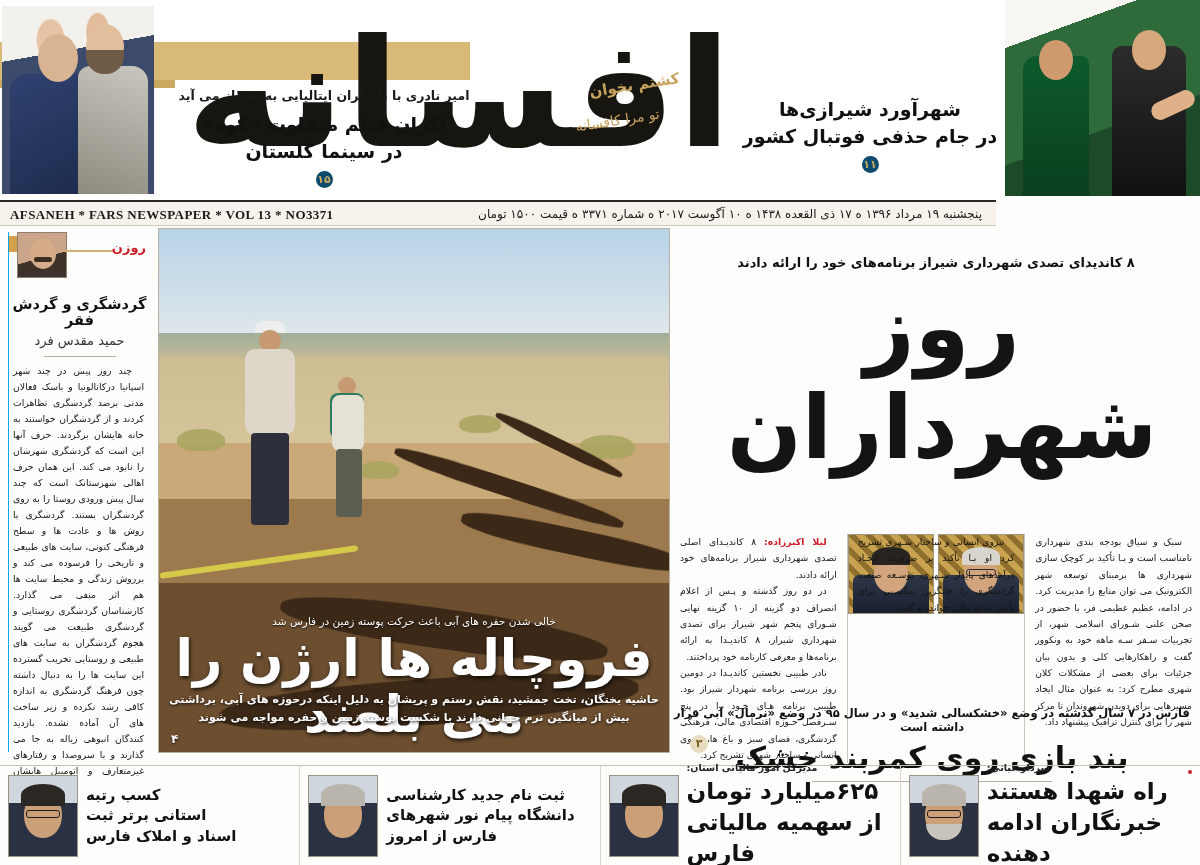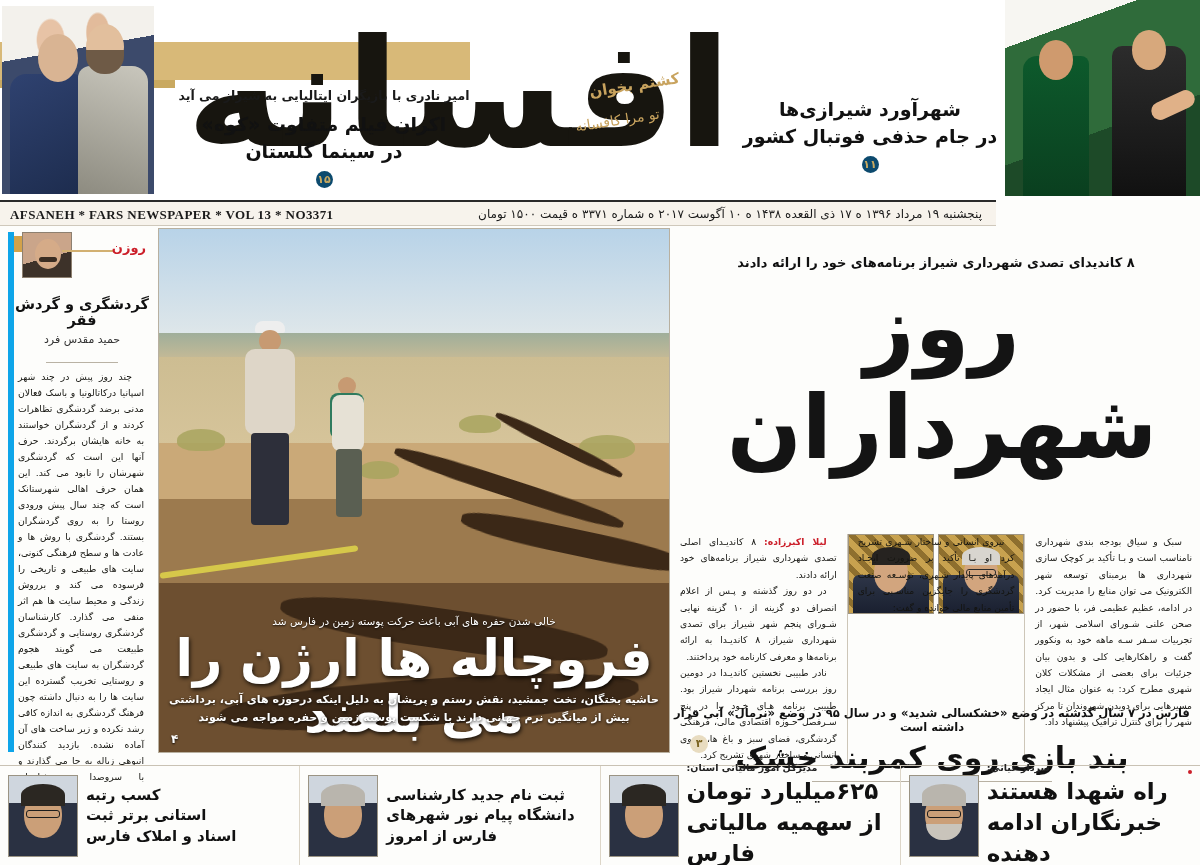--- a/index.html
+++ b/index.html
@@ -174,21 +174,21 @@
   .date-line {
     position: absolute; right: 14px; top: 5px;
     font-size: 12px; color: #1a1a1a;
     white-space: nowrap;
   }
 
   
   .sidebar {
     position: absolute; left: 8px; top: 232px;
     width: 142px; height: 520px;
-    border-left: 6px solid #0ea5e9;
+    border-left: 1px solid #0ea5e9;
   }
   .sidebar-head { position: relative; height: 62px; }
   .col-avatar {
     position: absolute; left: 8px; top: 0;
     width: 50px; height: 46px;
     background: linear-gradient(165deg,#caa58a 0 55%, #3d3229 55% 100%);
     border: 1px solid #8d8070;
     overflow: hidden;
   }
   .col-avatar .face {
@@ -209,22 +209,22 @@
   }
   .rozan-tab {
     position: absolute; left: 0; top: 4px;
     width: 8px; height: 16px; background: #d2a24a;
   }
   .sb-title {
     text-align: center; font-size: 14.5px; font-weight: bold;
     color: #111; margin-top: 2px;
   }
   .sb-author {
-    text-align: center; font-size: 11px; color: #333;
-    margin: 5px 0 12px;
+    text-align: center; font-size: 13px; color: #333;
+    margin: 5px 0 4px;
     padding-bottom: 4px;
   }
   .sb-author-rule {
     width: 72px; height: 1px; background: #b9b2a4;
     margin: 0 auto 6px;
   }
   .sb-body {
     font-size: 9.3px; line-height: 1.72;
     color: #14140f; text-align: justify;
     padding: 0 6px 0 4px;

